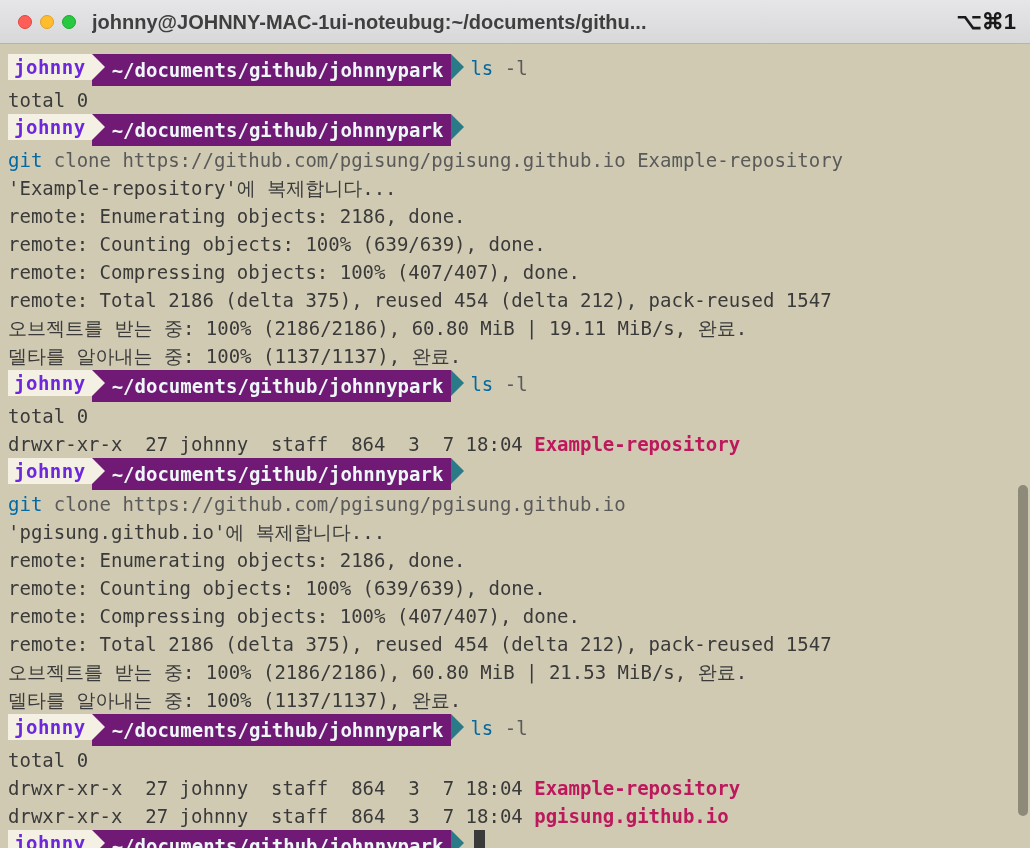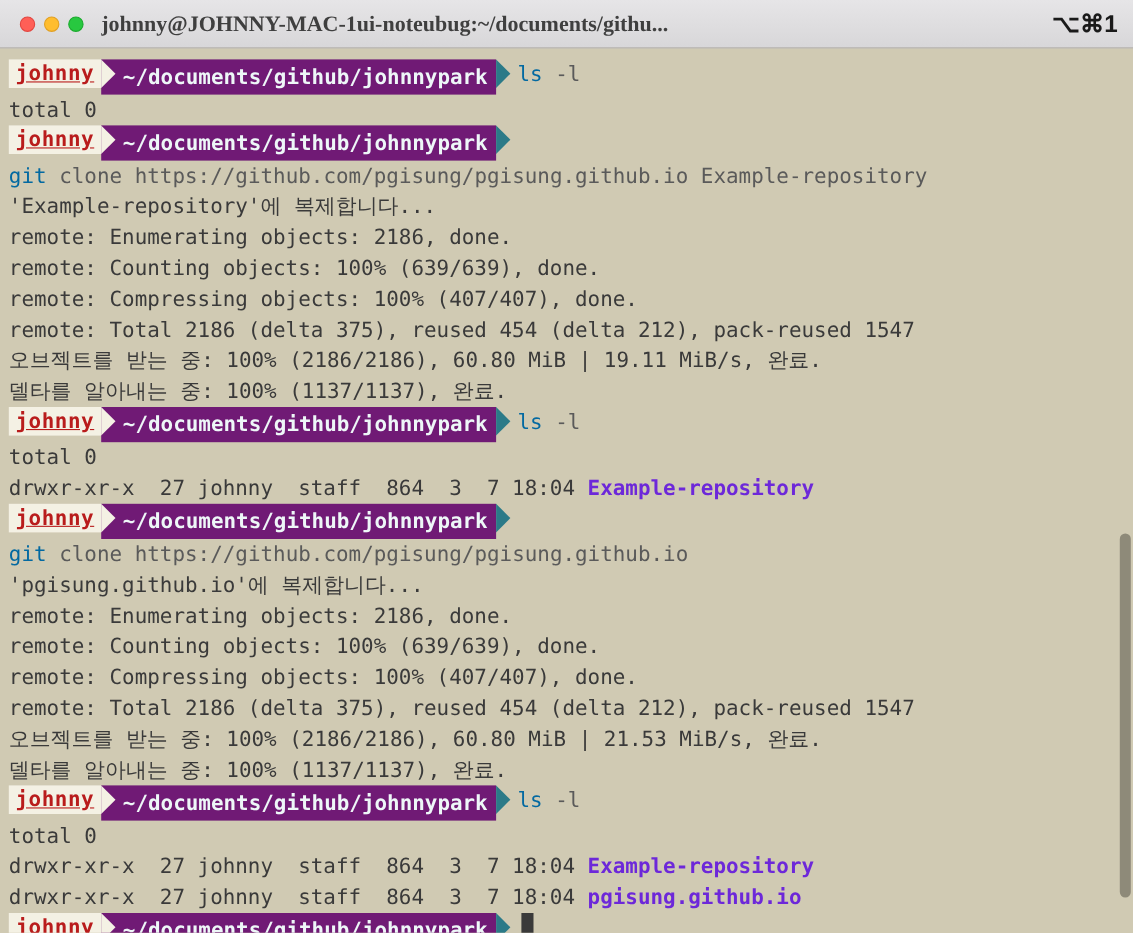--- a/index.html
+++ b/index.html
@@ -26,21 +26,21 @@
   }
   .lights { display:flex; gap:8px; }
   .light { width:14px; height:14px; border-radius:50%; }
   .l-red    { background:#ff5f57; border:1px solid #e24640;}
   .l-yellow { background:#ffbd2e; border:1px solid #e1a023;}
   .l-green  { background:#28c840; border:1px solid #1aab2c;}
   .title {
     flex:1;
     text-align:left;
     margin-left:16px;
-    font-family:Liberation Serif, serif;
+    font-family:Liberation Sans, sans-serif;
     font-weight:700;
     font-size:20px;
     color:#3f3f3f;
     white-space:nowrap;
     overflow:hidden;
     text-overflow:ellipsis;
   }
   .shortcut {
     font-family:-apple-system,"Helvetica Neue",Arial,sans-serif;
     font-weight:700;
@@ -54,28 +54,27 @@
   }
   .row {
     display:flex;
     flex-wrap:wrap;
     align-items:flex-start;
     line-height:28px;
     min-height:28px;
   }
   .seg-user {
     background:#f4f1e4;
-    color:#b91c1c;
+    color:#6d28d9;
     padding:0 6px 0 6px;
     height:26px;
     display:inline-flex;
     align-items:center;
     font-weight:600;
     letter-spacing:0.5px;
-    text-decoration:underline;
   }
   .arrow1 {
     width:0;height:0;
     border-top:13px solid transparent;
     border-bottom:13px solid transparent;
     border-left:13px solid #f4f1e4;
     display:inline-block;
     margin-right:-13px;
     position:relative;
     z-index:2;
@@ -94,21 +93,21 @@
     border-top:13px solid transparent;
     border-bottom:13px solid transparent;
     border-left:13px solid #2b7a88;
     display:inline-block;
     margin-right:6px;
   }
   .cmd { display:inline; white-space:pre-wrap; word-break:break-all;}
   .cmd-main { color:#0369a1; }
   .cmd-rest { color:#5a5a5a; }
   .out { color:#3a3a3a; white-space:pre-wrap; }
-  .dir { color:#6d28d9; font-weight:600; }
+  .dir { color:#be185d; font-weight:600; }
   .cursor {
     display:inline-block;
     width:11px;height:22px;
     background:#3a3a3a;
     vertical-align:middle;
     margin-left:4px;
   }
   .scrollbar {
     position:absolute;
     right:2px; top:52px; bottom:8px; width:10px;

